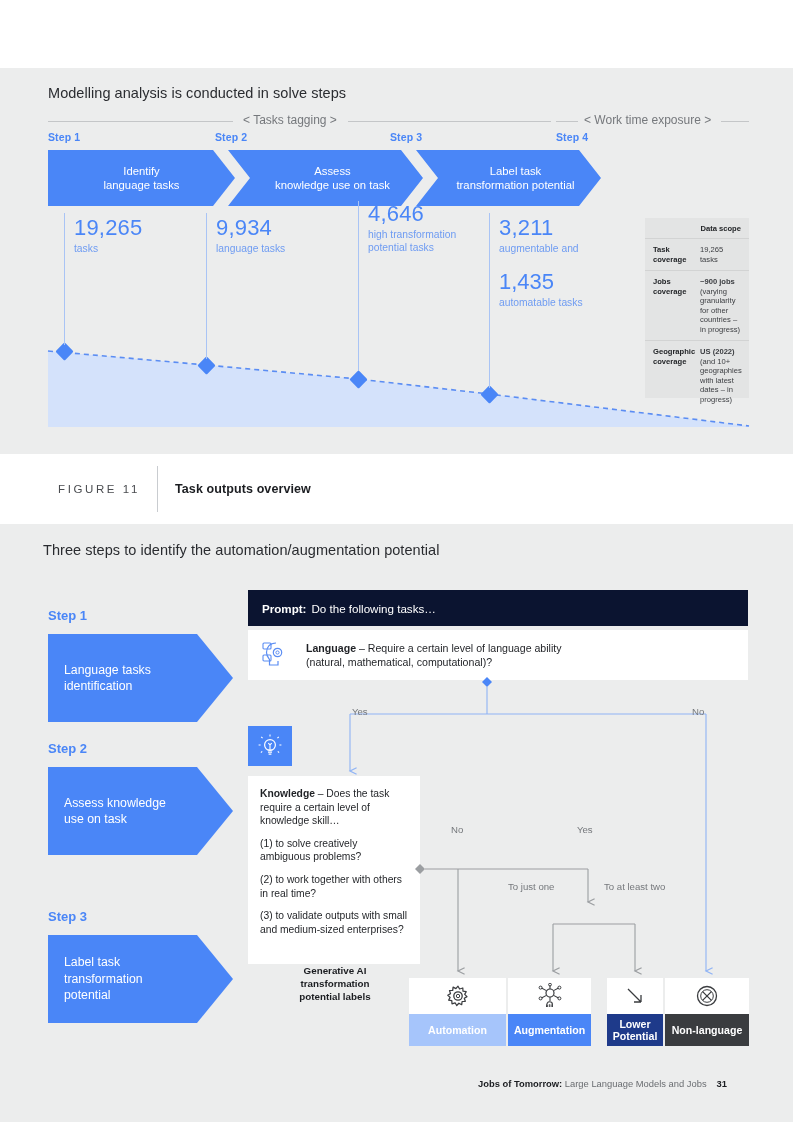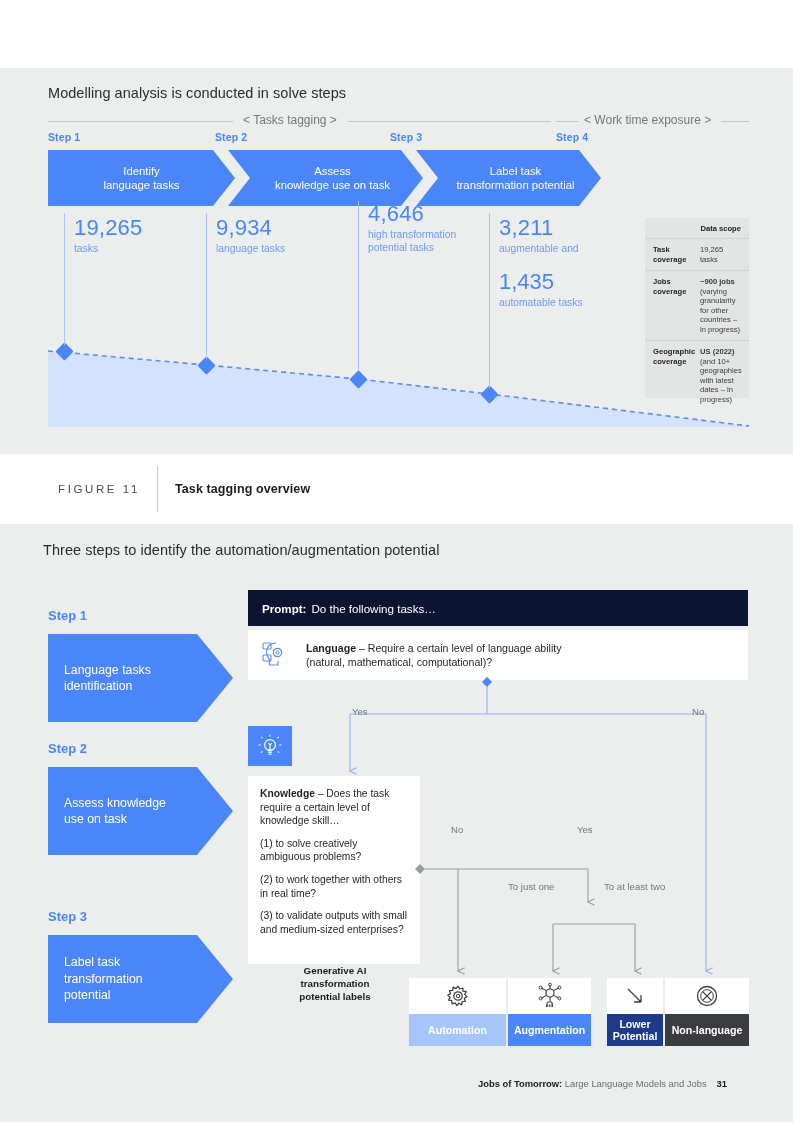--- a/index.html
+++ b/index.html
@@ -196,21 +196,21 @@
           <b>US (2022)</b>
           <span>(and 10+ geographies with latest dates – in progress)</span>
         </div>
       </div>
     </div>
   </div>
 
   <div class="fig-caption" style="top:454px;height:70px;">
     <div class="fig-num" style="width:140px;">FIGURE 11</div>
     <div class="fig-divider" style="height:46px;margin:0 17px;"></div>
-    <div class="fig-title">Task tagging overview</div>
+    <div class="fig-title">Task outputs overview</div>
   </div>
 
   <div class="panel" style="top:524px;height:598px;">
 
     <div class="panel-head" style="left:43px;top:18px;">Three steps to identify the automation/augmentation potential</div>
 
     <div class="f11step" style="left:48px;top:84px;">Step 1</div>
     <div class="f11chev" style="left:48px;top:110px;width:185px;height:88px;">
       <span style="display:block;max-width:115px;">Language tasks identification</span>
     </div>

